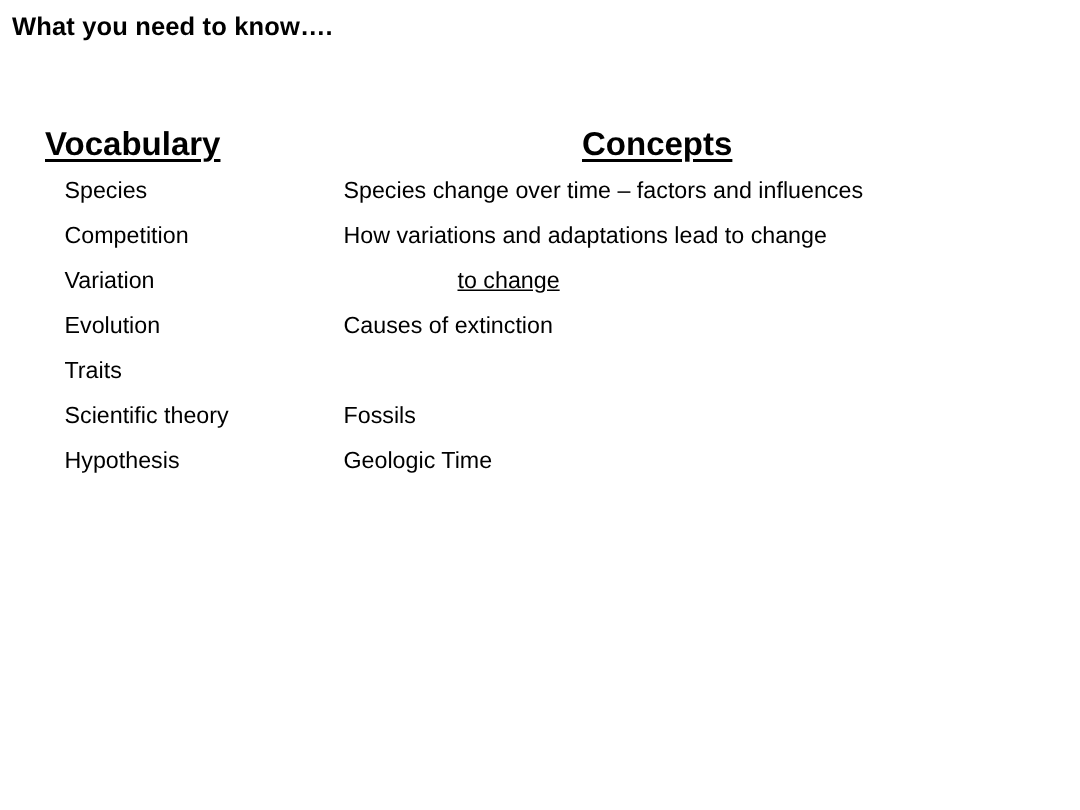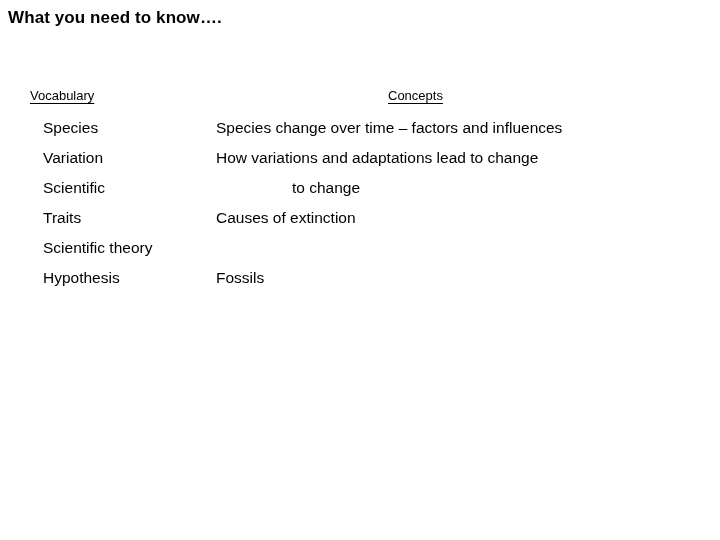--- a/index.html
+++ b/index.html
@@ -31,22 +31,22 @@
     font-size: 17px;
     font-weight: bold;
     letter-spacing: 0.1px;
     line-height: 22px;
     white-space: nowrap;
   }
 
   
   .col-heading {
     position: absolute;
-    font-size: 13px;
-    font-weight: normal;
+    font-size: 22px;
+    font-weight: bold;
     line-height: 24px;
     text-decoration: underline;
     text-underline-offset: 3px;
     white-space: nowrap;
   }
   .heading-vocabulary {
     left: 30px;
     top: 84px;
   }
   .heading-concepts {
@@ -59,58 +59,61 @@
     position: absolute;
     top: 113px;
     font-size: 15.5px;
     line-height: 30px;
   }
   .col-vocabulary {
     left: 43px;
     width: 195px;
   }
   .col-concepts {
-    left: 216px;
+    left: 229px;
     width: 480px;
   }
 
   .row {
     height: 30px;
     white-space: nowrap;
     overflow: visible;
   }
   .row.blank {
     
   }
   .row.indent {
     padding-left: 76px;
+    text-decoration: underline;
   }
 </style>
 </head>
 <body>
 
 <div class="slide">
 
   <div class="slide-title">What you need to know….</div>
 
   <div class="col-heading heading-vocabulary">Vocabulary</div>
 
   <div class="col-heading heading-concepts">Concepts</div>
 
   <div class="col col-vocabulary">
     <div class="row">Species</div>
+    <div class="row">Competition</div>
     <div class="row">Variation</div>
-    <div class="row">Scientific</div>
+    <div class="row">Evolution</div>
     <div class="row">Traits</div>
     <div class="row">Scientific theory</div>
     <div class="row">Hypothesis</div>
   </div>
 
   <div class="col col-concepts">
     <div class="row">Species change over time – factors and influences</div>
     <div class="row">How variations and adaptations lead to change</div>
     <div class="row indent">to change</div>
     <div class="row">Causes of extinction</div>
     <div class="row blank"></div>
     <div class="row">Fossils</div>
+    <div class="row">Geologic Time</div>
   </div>
 
 </div>
 
 </body></html>

